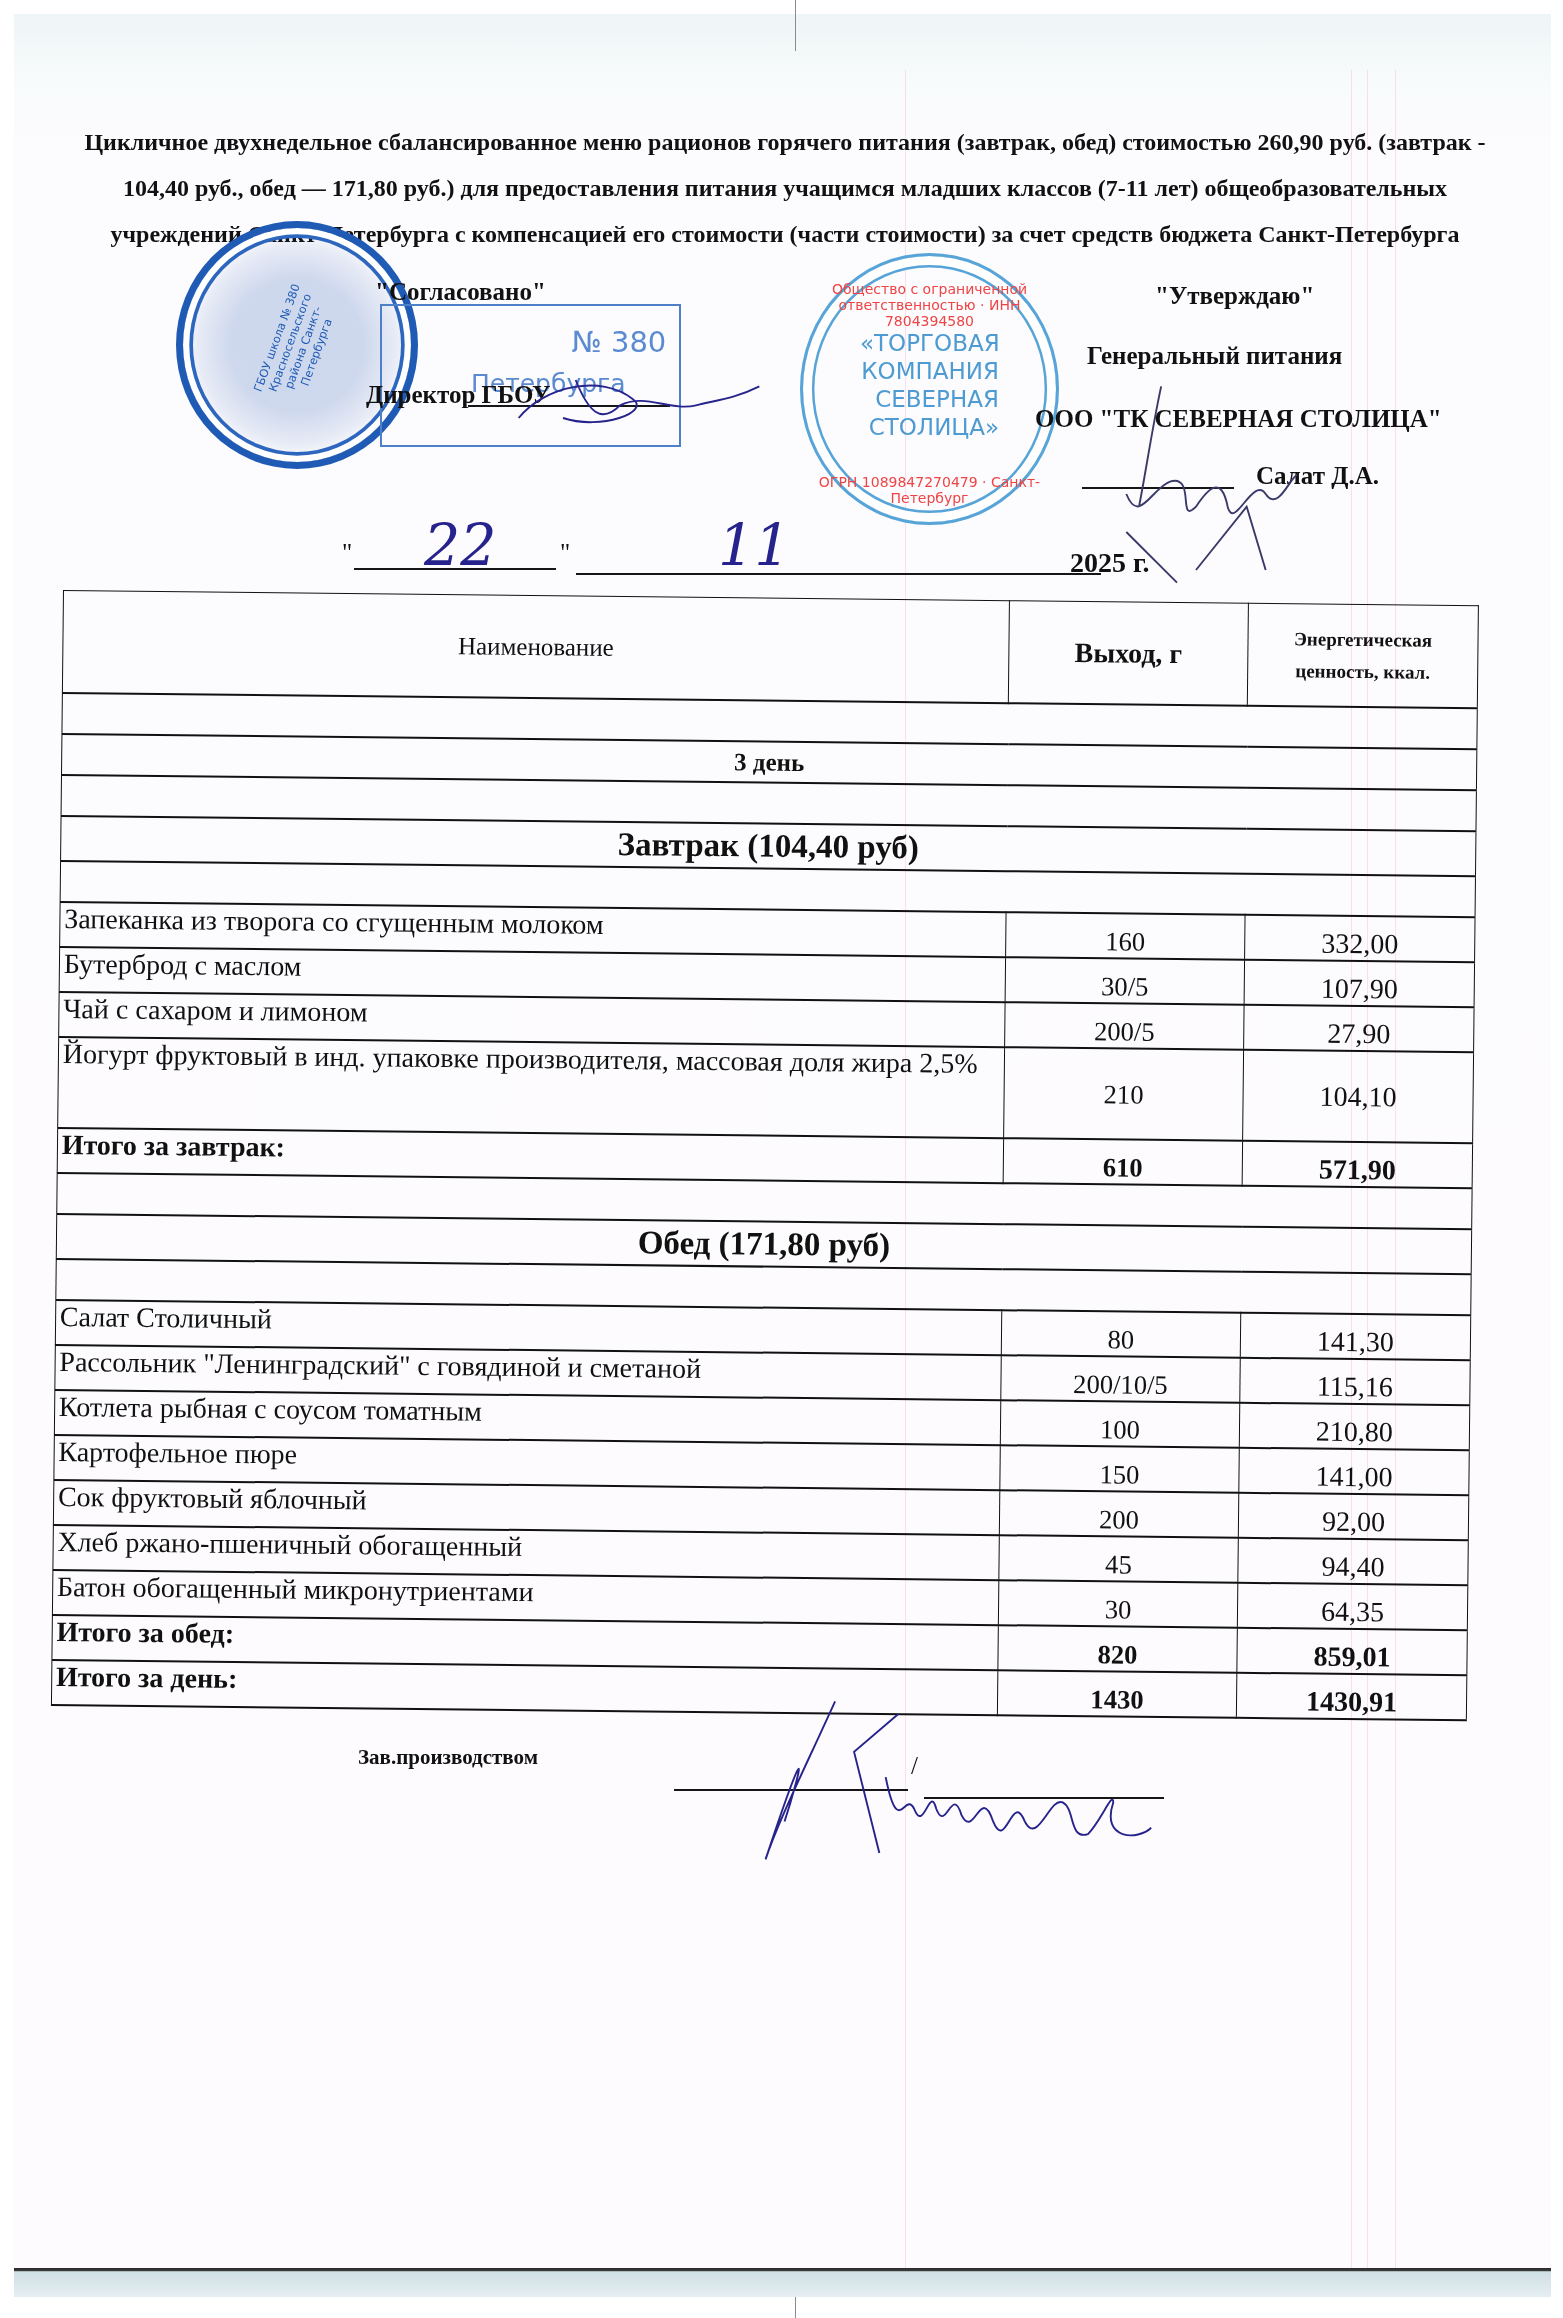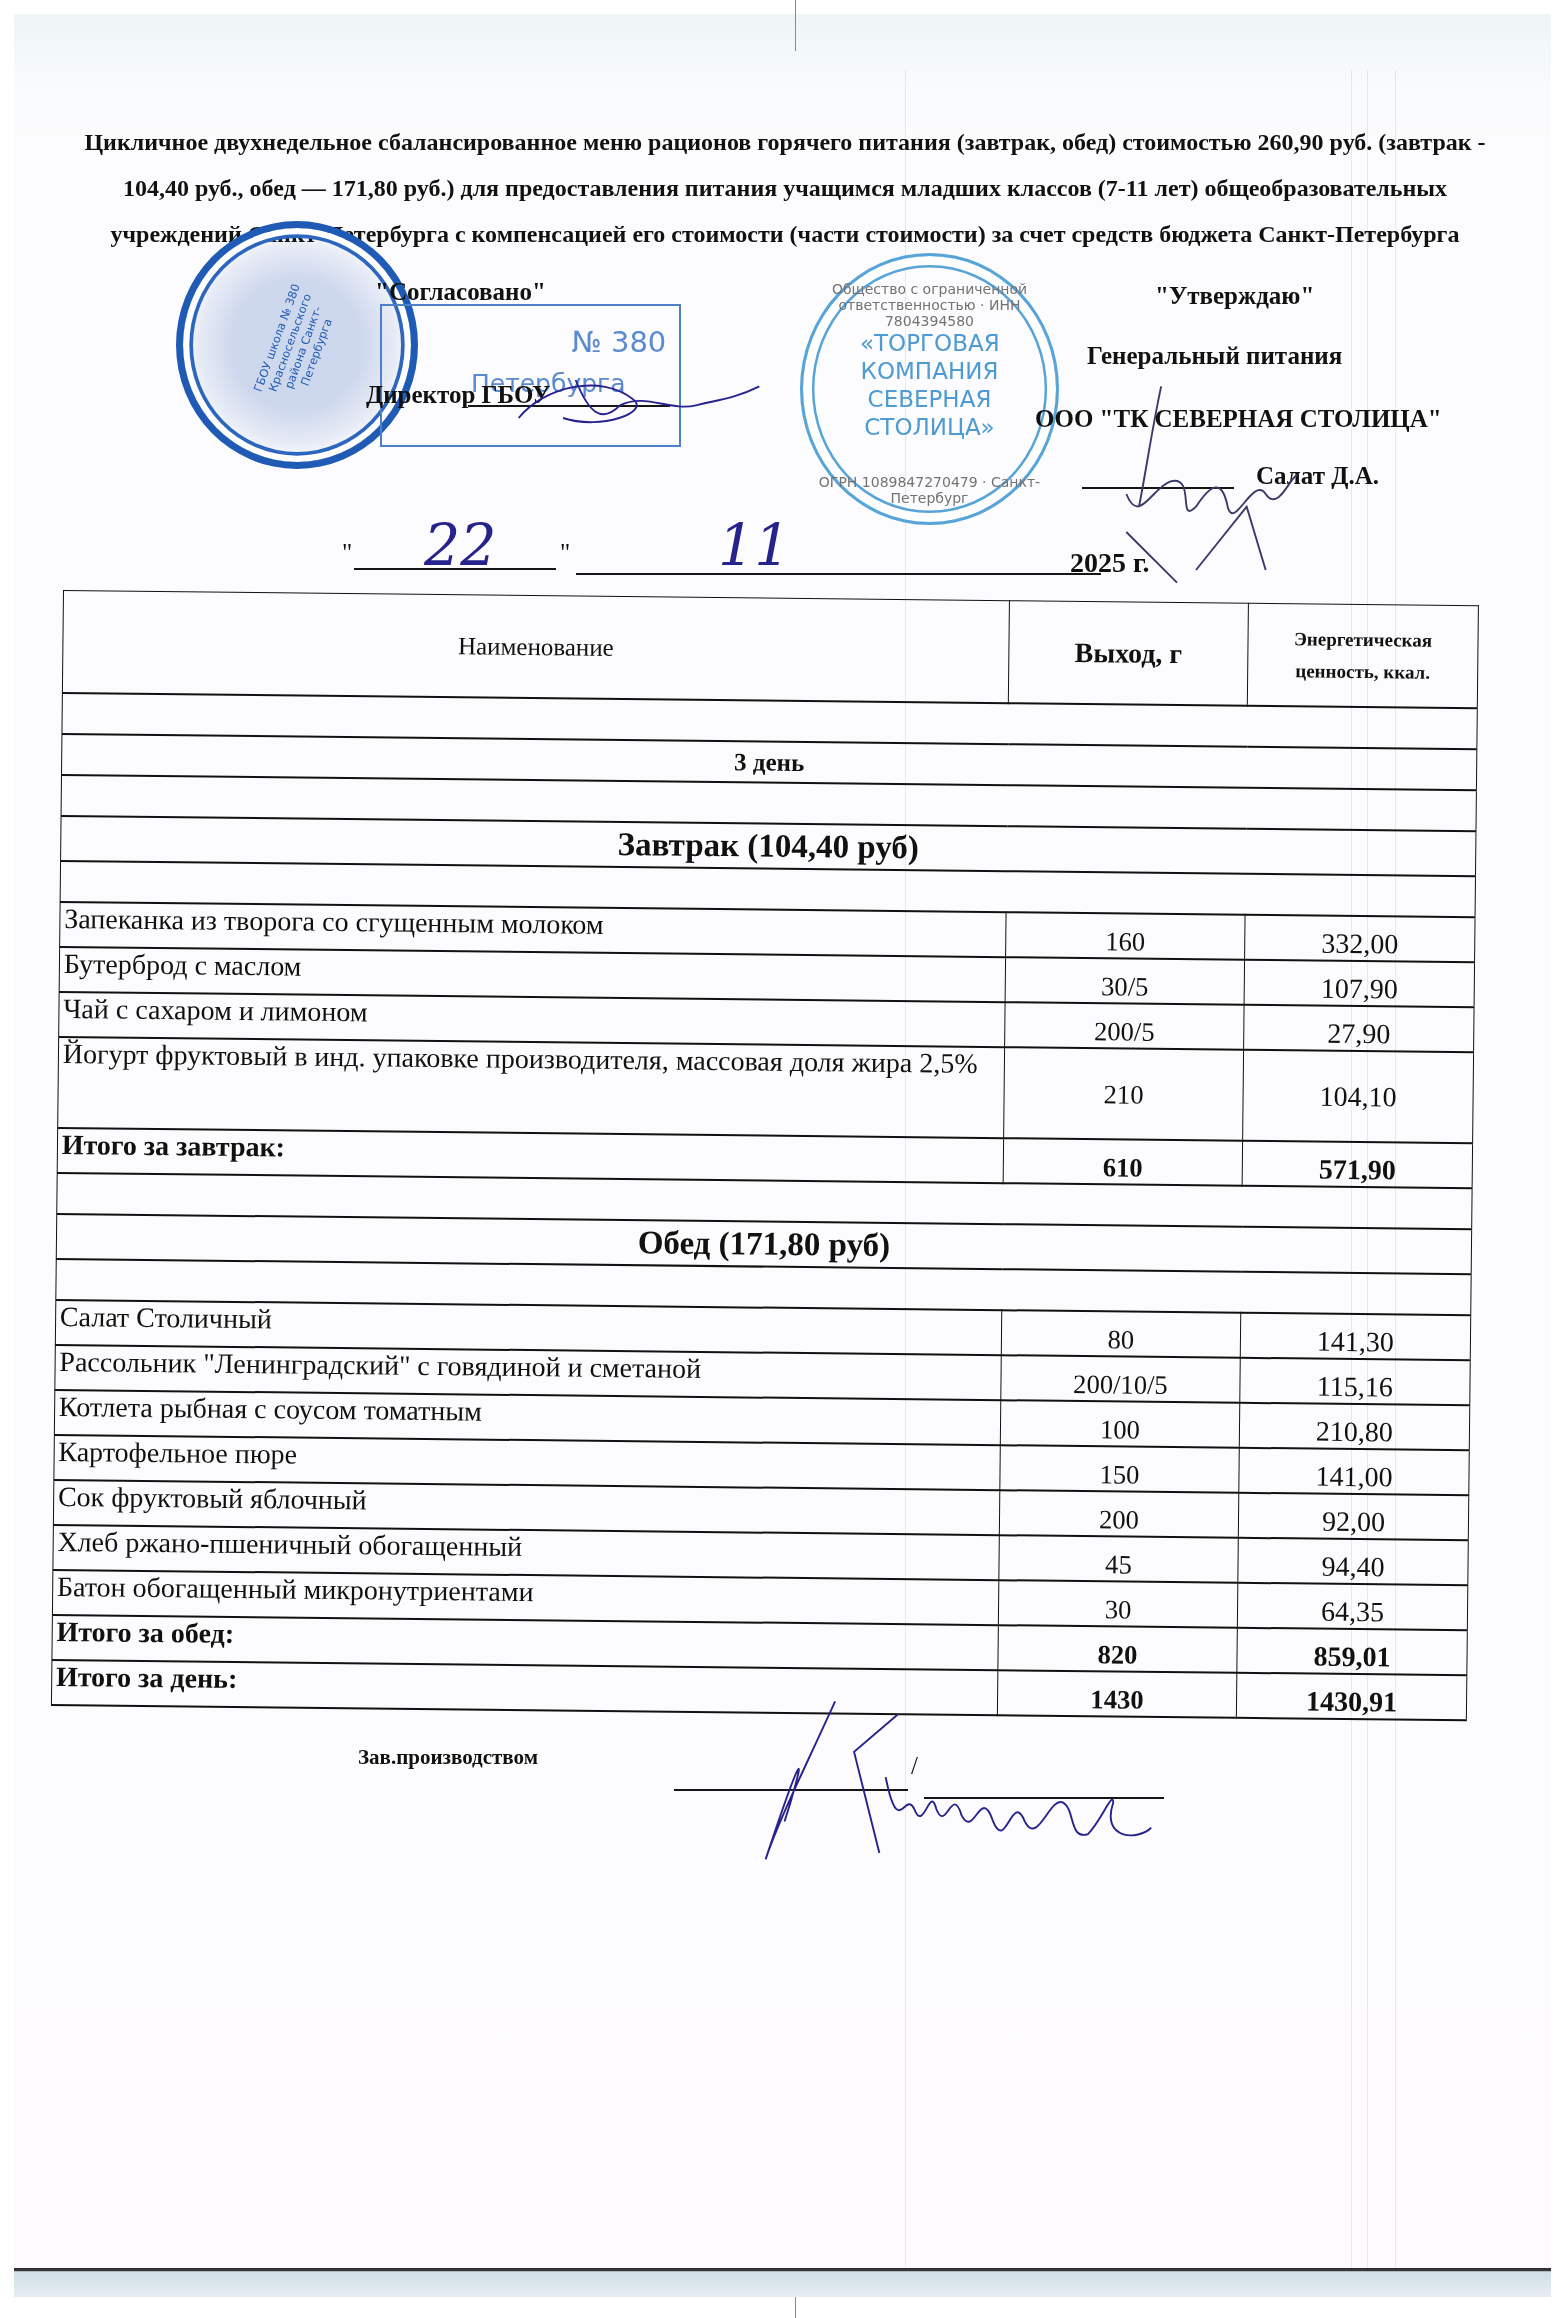--- a/index.html
+++ b/index.html
@@ -44,25 +44,25 @@
   }
   .stamp-rect .num { position: absolute; right: 12.7px; top: 19px; }
   .stamp-rect .city { position: absolute; left: 89px; top: 63px; font-size: 25px; }
 
   .stamp-right {
     position: absolute; left: 800px; top: 253px; width: 253px; height: 266px; border-radius: 50%;
     border: 3.2px solid #56a4d8;
     box-shadow: inset 0 0 0 8.9px #ffffff, inset 0 0 0 11.4px #56a4d8;
   }
   .stamp-right .name {
-    position: absolute; left: 57px; top: 73px; width: 139px; text-align: center;
+    position: absolute; left: 57px; top: 73px; width: 139px; text-align: right;
     color: #4d9bd2; font-family: "DejaVu Sans", sans-serif; font-size: 23px; line-height: 28px;
   }
   .stamp-right .ring-top, .stamp-right .ring-bottom {
-    position: absolute; width: 100%; text-align: center; color: #737373;
+    position: absolute; width: 100%; text-align: center; color: #ef4444;
     font-family: "DejaVu Sans", sans-serif; font-size: 14px;
   }
   .stamp-right .ring-top { top: 25px; }
   .stamp-right .ring-bottom { bottom: 16.4px; }
 
   .label-bold { position: absolute; font-weight: bold; font-size: 25px; white-space: nowrap; }
   .sig-line { position: absolute; height: 2.5px; background: #161616; }
 
   .handwriting { position: absolute; color: #26238c; font-family: "DejaVu Serif", serif; font-style: italic; }
 

